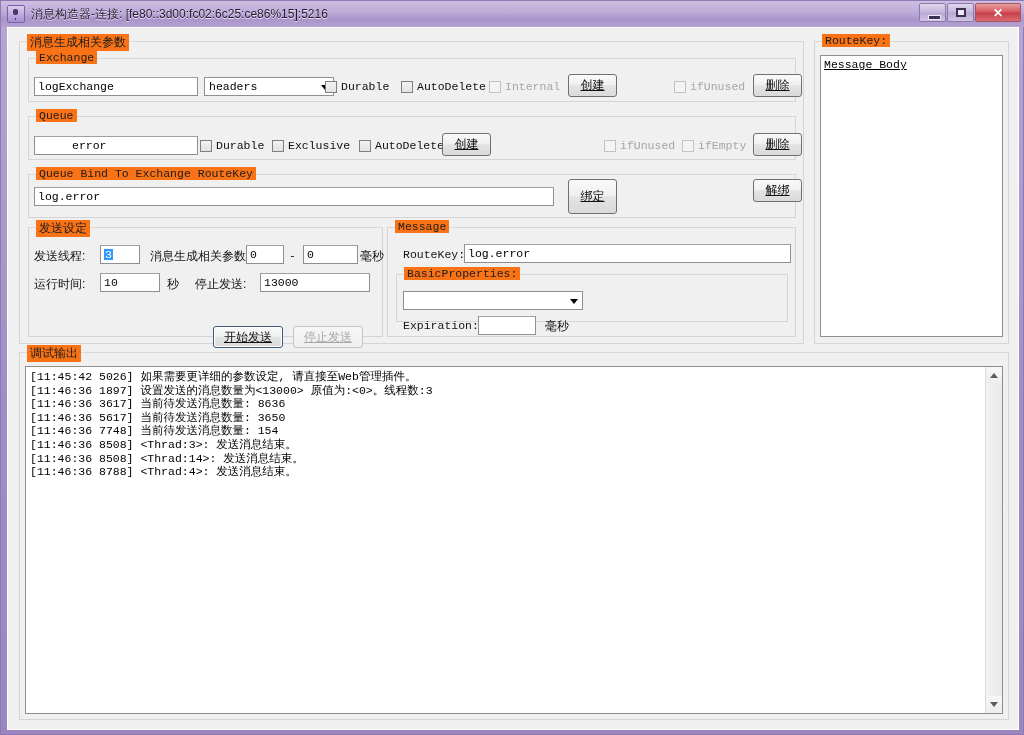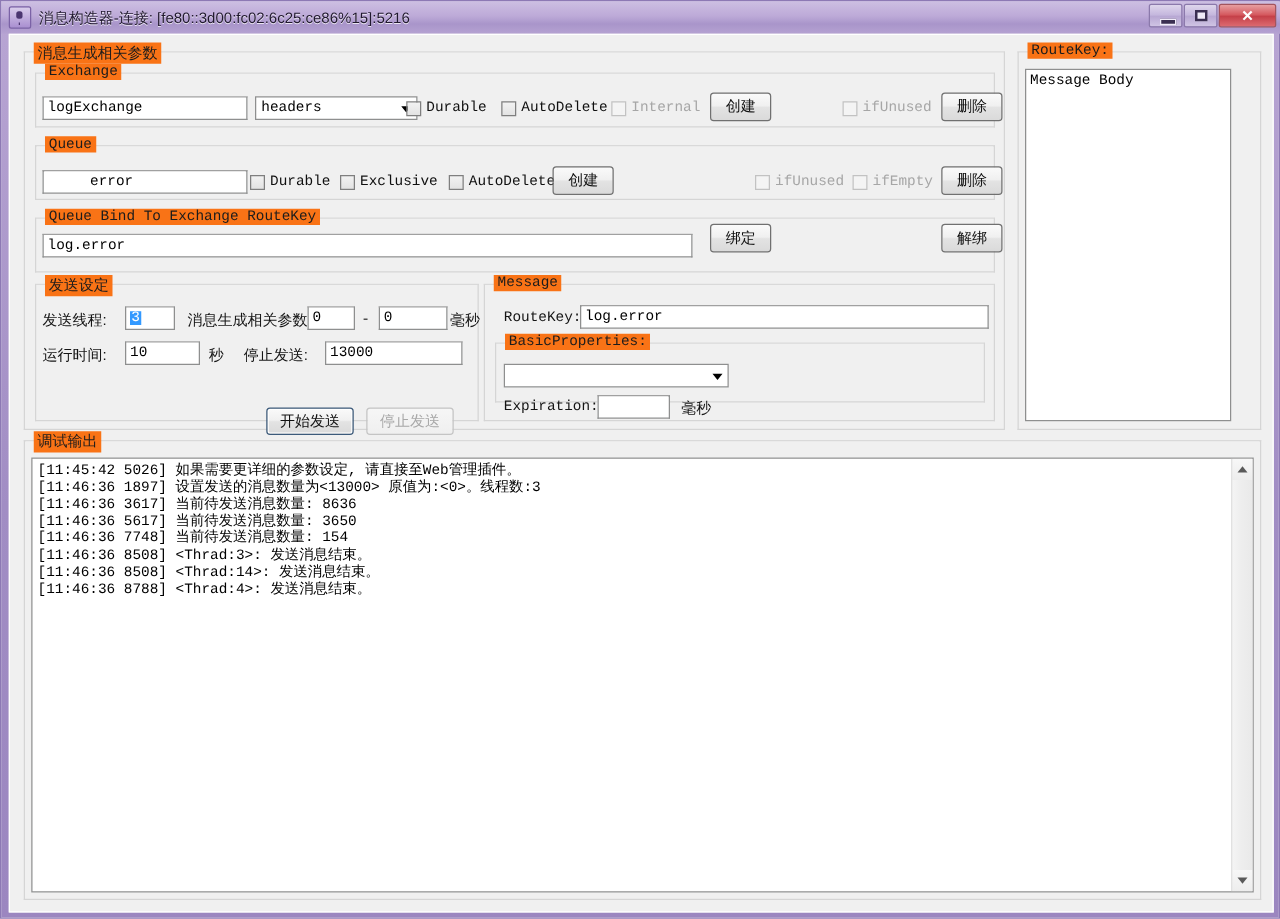--- a/index.html
+++ b/index.html
@@ -182,20 +182,21 @@
   .btn {
     position: absolute;
     box-sizing: border-box;
     border: 1px solid #707070;
     border-radius: 3px;
     background: linear-gradient(180deg,#fafafa 0%, #f0f0f0 46%, #e3e3e3 52%, #dadada 100%);
     display: flex; align-items: center; justify-content: center;
     font-size: 12px; color: #101010;
     font-family: "Liberation Sans", sans-serif;
     white-space: nowrap;
+    text-decoration: underline;
   }
   .btn.disabled {
     color: #a8a8a8;
     border-color: #c4c4c4;
     background: linear-gradient(180deg,#f6f6f6 0%, #efefef 100%);
   }
   .btn.default {
     border-color: #3c5a7a;
     box-shadow: inset 0 0 0 1px #ffffff;
   }
@@ -343,21 +344,21 @@
       <div class="cb disabled" style="left:662px; top:97px;">
         <span class="box"></span>
         <span>ifEmpty</span>
       </div>
       <div class="btn" style="left:733px; top:91px; width:49px; height:23px;">删除</div>
 
       <div class="group mono" style="left:8px; top:132px; width:768px; height:44px;">
         <div class="glabel">Queue Bind To Exchange RouteKey</div>
       </div>
       <div class="tb" style="left:14px; top:145px; width:520px; height:19px;">log.error</div>
-      <div class="btn" style="left:548px; top:137px; width:49px; height:23px;">绑定</div>
+      <div class="btn" style="left:548px; top:137px; width:49px; height:35px;">绑定</div>
       <div class="btn" style="left:733px; top:137px; width:49px; height:23px;">解绑</div>
 
       <div class="group" style="left:8px; top:185px; width:355px; height:110px;">
         <div class="glabel">发送设定</div>
       </div>
       <div class="lbl" style="left:14px; top:206px;">发送线程:</div>
       <div class="tb" style="left:80px; top:203px; width:40px; height:19px;">
         <span class="seltext">3</span>
       </div>
       <div class="lbl" style="left:130px; top:206px;">消息生成相关参数:</div>
@@ -389,21 +390,21 @@
         <span class="arrow"></span>
       </div>
       <div class="lbl mono" style="left:383px; top:277px;">Expiration:</div>
       <div class="tb" style="left:458px; top:274px; width:58px; height:19px;"></div>
       <div class="lbl" style="left:525px; top:276px;">毫秒</div>
     </div>
 
     <div class="group mono" style="left:806px; top:13px; width:195px; height:303px;">
       <div class="glabel">RouteKey:</div>
     </div>
-    <div class="memo" style="left:812px; top:27px; width:165px; height:282px;">Message Body</div>
+    <div class="memo" style="left:812px; top:27px; width:183px; height:282px;text-decoration:underline;">Message Body</div>
 
     <div class="group" style="left:11px; top:324px; width:990px; height:368px;">
       <div class="glabel">调试输出</div>
     </div>
     <div id="log-memo" style="left:17px; top:338px; width:978px; height:348px;">
       <div id="log-lines"><div class="line">[11:45:42 5026] 如果需要更详细的参数设定, 请直接至Web管理插件。</div><div class="line">[11:46:36 1897] 设置发送的消息数量为&lt;13000&gt; 原值为:&lt;0&gt;。线程数:3</div><div class="line">[11:46:36 3617] 当前待发送消息数量: 8636</div><div class="line">[11:46:36 5617] 当前待发送消息数量: 3650</div><div class="line">[11:46:36 7748] 当前待发送消息数量: 154</div><div class="line">[11:46:36 8508] &lt;Thrad:3&gt;: 发送消息结束。</div><div class="line">[11:46:36 8508] &lt;Thrad:14&gt;: 发送消息结束。</div><div class="line">[11:46:36 8788] &lt;Thrad:4&gt;: 发送消息结束。</div></div>
       <div class="vscroll">
         <div class="sbtn up">
           <span class="tri-up"></span>
         </div>

